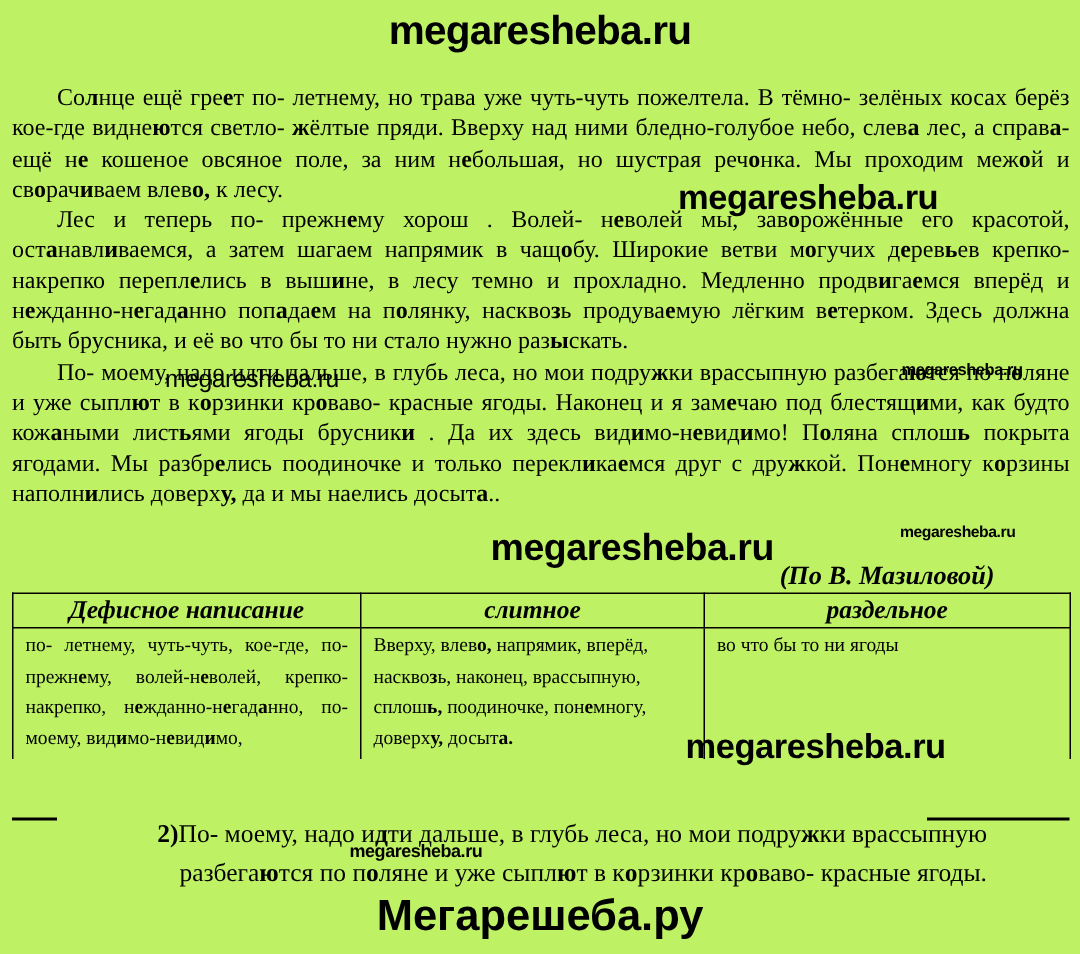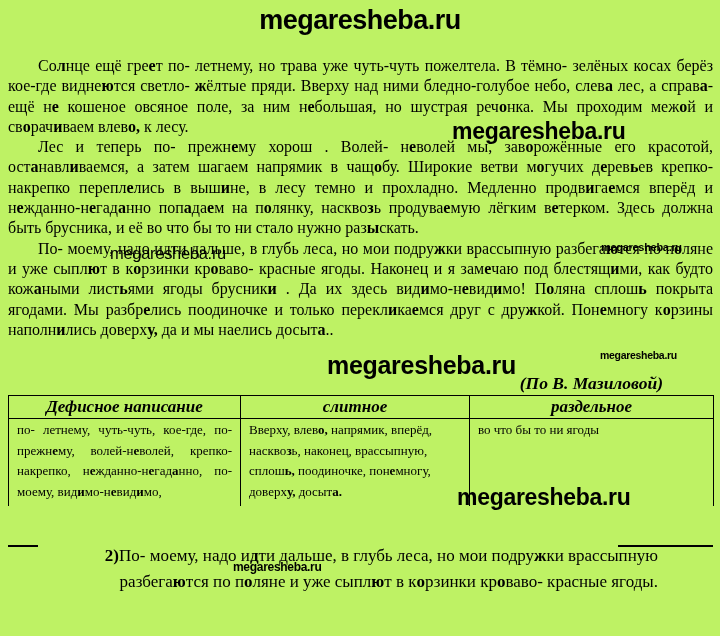--- a/index.html
+++ b/index.html
@@ -118,14 +118,15 @@
   </div>
   <div class="tbl-seg tbl-seg-left"></div>
   <div class="tbl-seg tbl-seg-right"></div>
   <div class="wm wm-table">megaresheba.ru</div>
 
   <p class="item2">
     <span class="num">2)</span><span>По- моему, надо и<b>д</b>ти дальше, в глубь леса, но мои подру<b>ж</b>ки врассыпную разбега<b>ю</b>тся по п<b>о</b>ляне и уже сыпл<b>ю</b>т в к<b>о</b>рзинки кр<b>о</b>ваво- красные ягоды.</span>
   </p>
   <div class="wm wm-item2">megaresheba.ru</div>
 
+  <div class="footer-title">Мегарешеба.ру</div>
 
 </div>
 
 </body></html>

